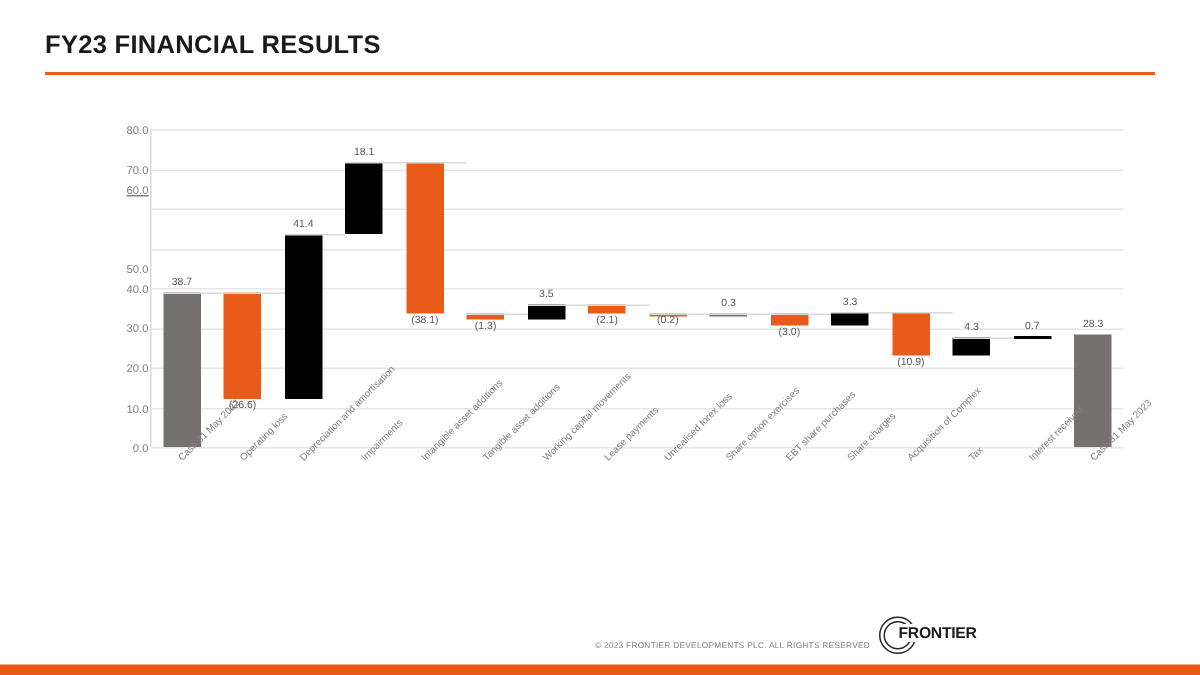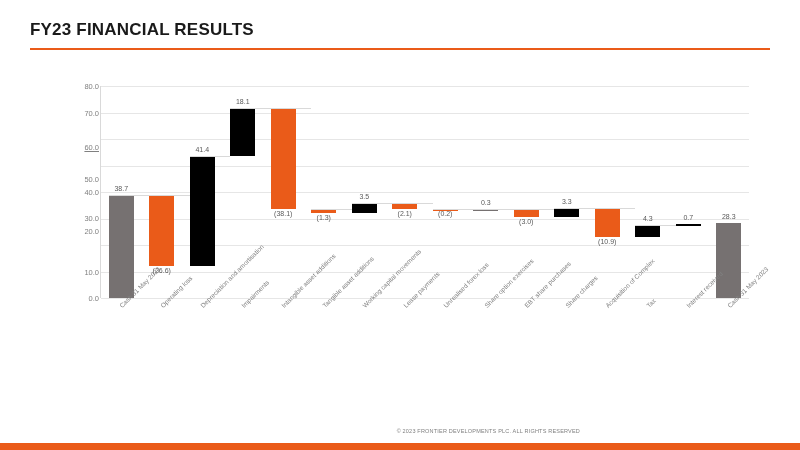--- a/index.html
+++ b/index.html
@@ -175,25 +175,25 @@
           <div class="gridline" style="top: 132.5px;"></div>
           <div class="gridline" style="top: 106px;"></div>
           <div class="gridline" style="top: 79.5px;"></div>
           <div class="gridline" style="top: 53px;"></div>
           <div class="gridline" style="top: 26.5px;"></div>
           <div class="gridline" style="top: 0px;"></div>
         </div>
       <div id="yaxis">
           <div class="ytick-label" style="top: 212px;">0.0</div>
           <div class="ytick-label" style="top: 185.5px;">10.0</div>
-          <div class="ytick-label" style="top: 145px;">20.0</div>
+          <div class="ytick-label" style="top: 159px;">20.0</div>
           <div class="ytick-label" style="top: 132px;">30.0</div>
           <div class="ytick-label" style="top: 106px;">40.0</div>
           <div class="ytick-label" style="top: 93px;">50.0</div>
-          <div class="ytick-label" style="top: 61px; text-decoration: underline;">60.0</div>
+          <div class="ytick-label" style="top: 40px; text-decoration: underline;">60.0</div>
           <div class="ytick-label" style="top: 26.5px;">70.0</div>
           <div class="ytick-label" style="top: 0px;">80.0</div>
         </div>
       <div id="bars">
           <div class="bar" style="left: 7.695px; top: 109.445px; width: 25.11px; height: 102.555px; background: rgb(118, 113, 113);"></div>
           <div class="bar" style="left: 48.195px; top: 109.445px; width: 25.11px; height: 70.49px; background: rgb(234, 91, 25);"></div>
           <div class="gridline" style="background: rgb(217, 217, 217); left: 7.695px; width: 40.5px; top: 109.445px;"></div>
           <div class="bar" style="left: 88.695px; top: 70.225px; width: 25.11px; height: 109.71px; background: rgb(0, 0, 0);"></div>
           <div class="gridline" style="background: rgb(217, 217, 217); left: 48.195px; width: 40.5px; top: 109.445px;"></div>
           <div class="bar" style="left: 129.195px; top: 22.26px; width: 25.11px; height: 47.965px; background: rgb(0, 0, 0);"></div>
@@ -256,15 +256,20 @@
           <div class="cat-label" style="left: 503.25px; top: 218px;">Acquisition of Complex</div>
           <div class="cat-label" style="left: 543.75px; top: 218px;">Tax</div>
           <div class="cat-label" style="left: 584.25px; top: 218px;">Interest received</div>
           <div class="cat-label" style="left: 624.75px; top: 218px;">Cash 31 May 2023</div>
         </div>
     </div>
   </div>
 
   <div id="footer-copyright">© 2023 FRONTIER DEVELOPMENTS PLC. ALL RIGHTS RESERVED</div>
 
+  <div id="logo">
+    <div id="logo-circle"></div>
+    <div id="logo-circle2"></div>
+    <div id="logo-text">FRONTIER</div>
+  </div>
 
   <div id="bottom-bar"></div>
 </div>
 
 </body></html>

